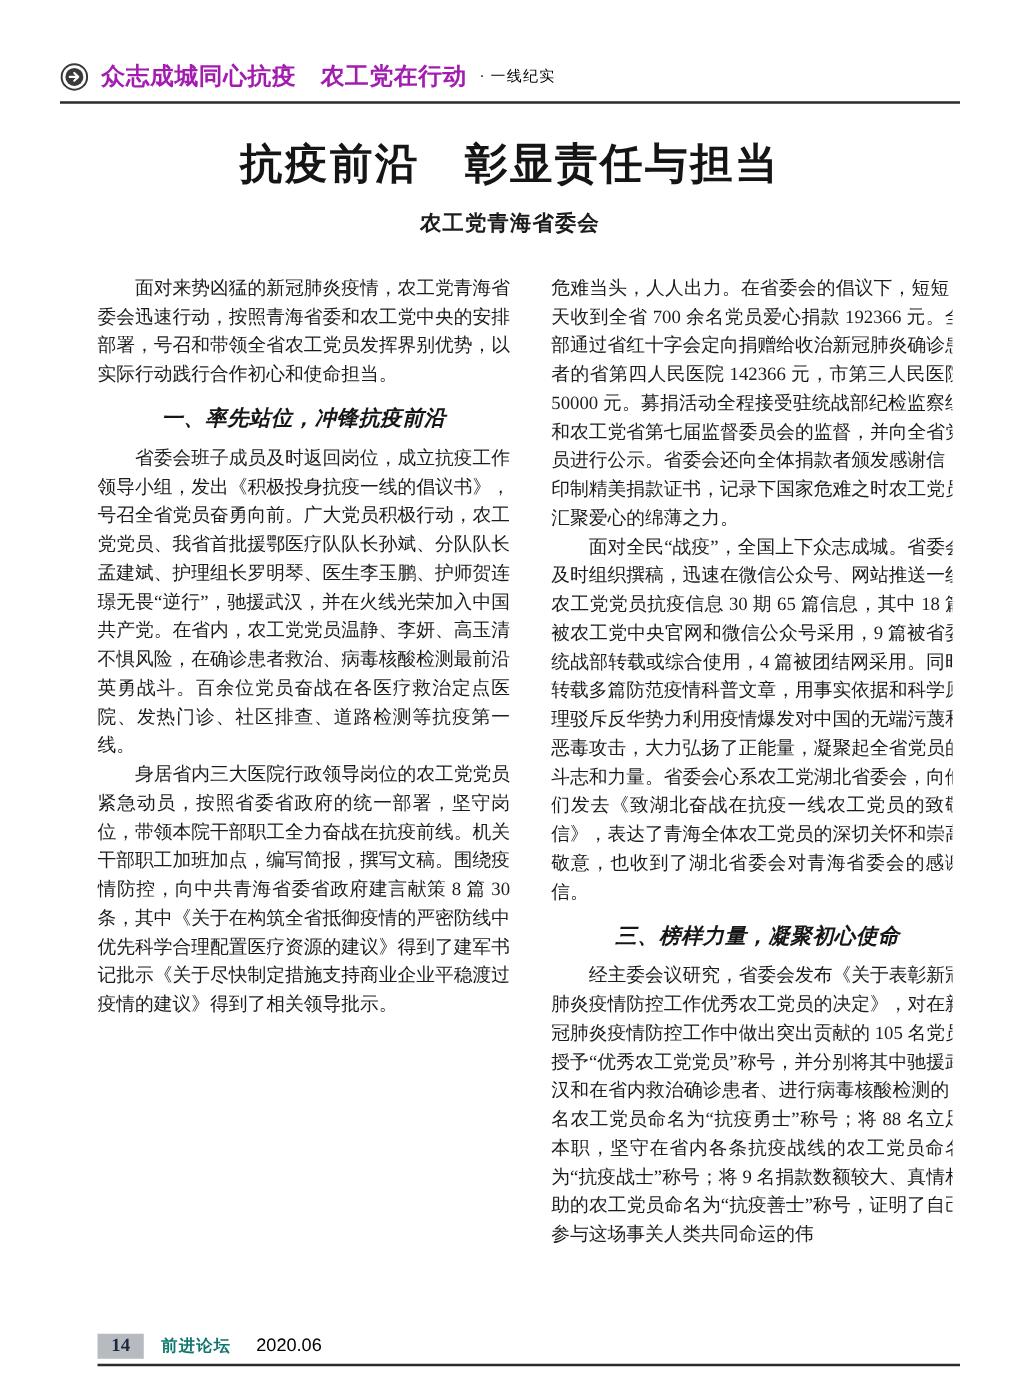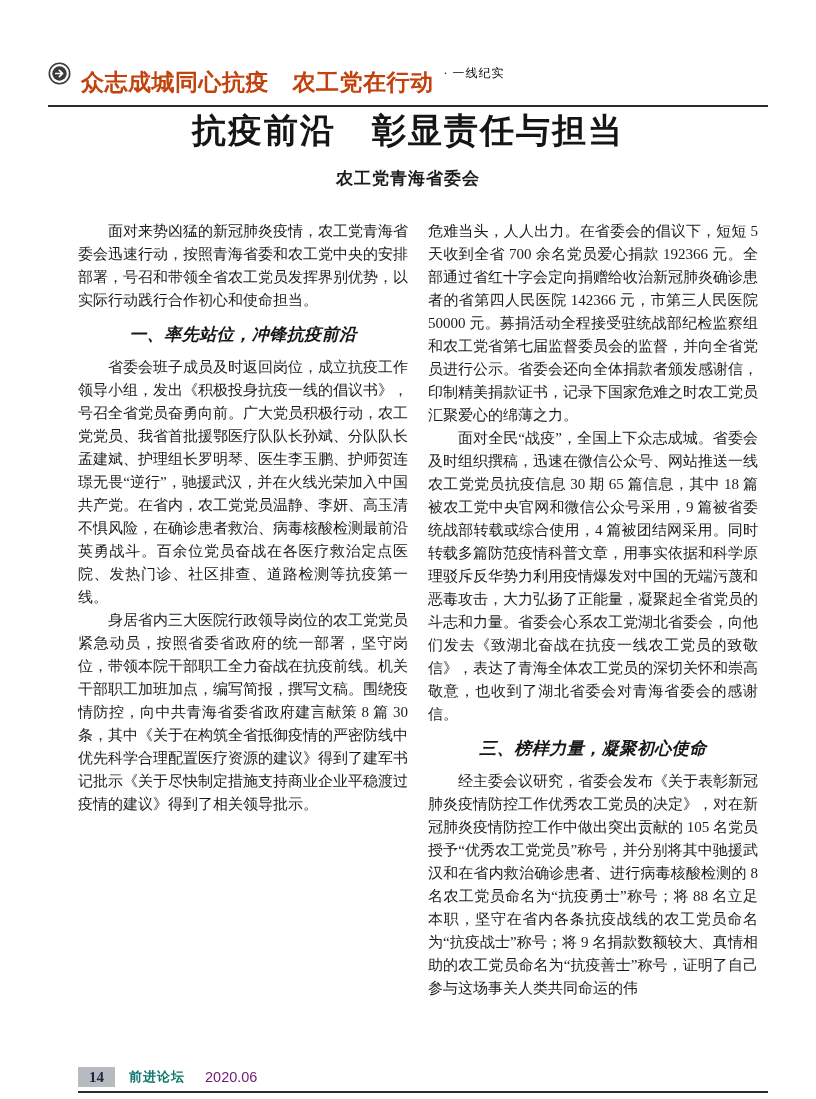--- a/index.html
+++ b/index.html
@@ -13,21 +13,21 @@
   
   .header{
     position:absolute;left:48px;top:48px;width:720px;
     border-bottom:2px solid #2b2b2b;
     padding-bottom:7px;
     display:flex;align-items:center;gap:10px;
   }
   .header-icon{flex:0 0 auto;display:flex;align-items:center;}
   .header-main{
     font-family:"Liberation Sans","DejaVu Sans",sans-serif;
-    font-weight:700;font-size:23px;color:#c2410c;letter-spacing:.5px;margin-top:19px;
+    font-weight:700;font-size:19px;color:#a21caf;letter-spacing:.5px;
   }
   .header-sub{
     font-family:"Liberation Serif","DejaVu Serif",serif;
     font-size:12px;color:#000000;letter-spacing:1px;
   }
 
   
   .title-wrap{position:absolute;left:48px;top:96px;width:720px;text-align:center;}
   .article-title{
     margin:12px;
@@ -36,21 +36,21 @@
   }
   .article-author{
     margin:13px 0 0 0;
     font-family:"Liberation Sans","DejaVu Sans",sans-serif;
     font-weight:700;font-size:17px;color:#1b1b1b;letter-spacing:1px;
   }
 
   
   .columns{
     position:absolute;left:78px;top:220px;width:684px;height:795px;
-    display:flex;column-gap:20px;overflow:hidden;
+    display:flex;column-gap:33px;overflow:hidden;
   }
   .column{width:330px;flex:0 0 330px;}
   .column p.para{
     margin:0;font-size:15px;line-height:23px;text-align:justify;
     text-indent:2em;color:#1c1c1c;
   }
   .column p.para.no-indent{text-indent:0;}
   .column h3.section-heading{
     margin:11px 0 10px 0;text-align:center;
     font-family:"Liberation Sans","DejaVu Sans",sans-serif;
@@ -68,21 +68,21 @@
     font-family:"Liberation Serif","DejaVu Serif",serif;
     font-weight:700;font-size:15px;
     padding:1px 11px;line-height:18px;
   }
   .journal-name{
     font-family:"Liberation Sans","DejaVu Sans",sans-serif;
     font-weight:700;font-size:13px;color:#0f766e;letter-spacing:1px;
   }
   .journal-issue{
     font-family:"Liberation Sans","DejaVu Sans",sans-serif;
-    font-size:14.5px;color:#701a75;margin-left:6px;
+    font-size:14.5px;color:#000000;margin-left:6px;
   }
 </style>
 </head>
 <body>
 
 <div class="page">
 
   <div class="header">
     <span class="header-icon">
       <svg width="23" height="23" viewBox="0 0 23 23" aria-hidden="true">

